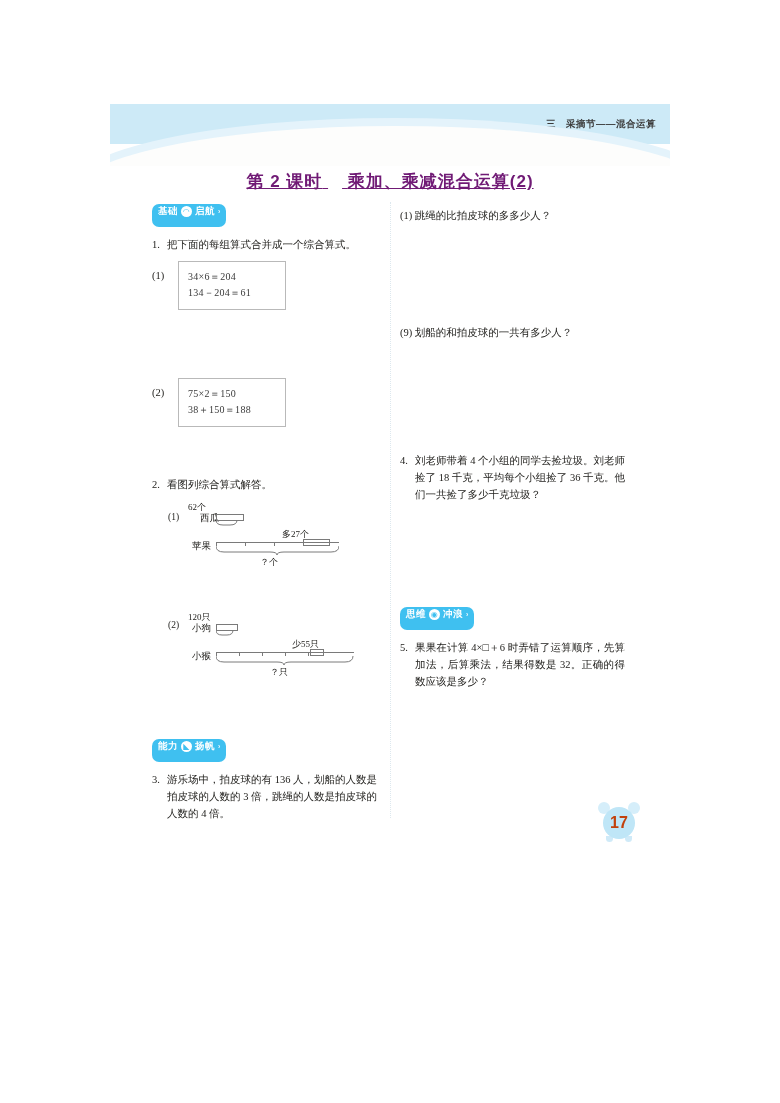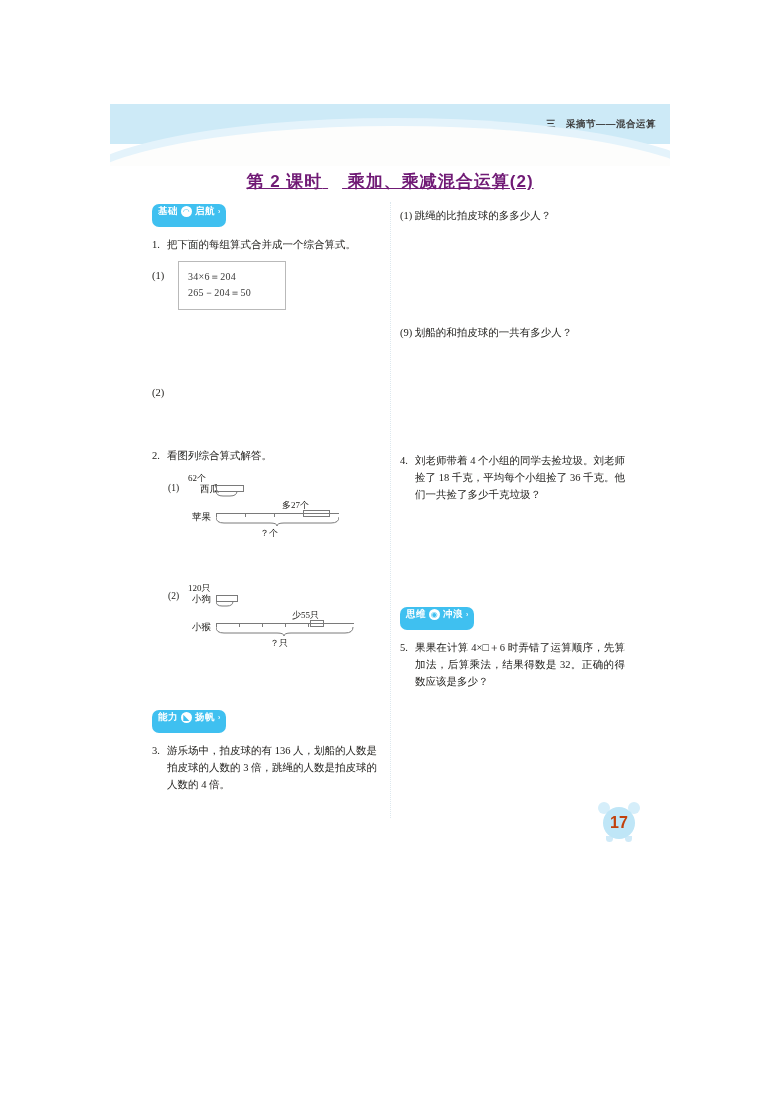--- a/index.html
+++ b/index.html
@@ -171,28 +171,32 @@
 
     <div class="q">
       <span class="q-num">1.</span>
       <span class="q-body">把下面的每组算式合并成一个综合算式。</span>
     </div>
 
     <div class="eq-row">
       <span class="eq-tag">(1)</span>
       <div class="eq-box">
         <div>34×6＝204</div>
-        <div>265－204＝50</div>
+        <div>134－204＝61</div>
       </div>
     </div>
 
     <div class="spacer-60"></div>
 
     <div class="eq-row">
       <span class="eq-tag">(2)</span>
+      <div class="eq-box">
+        <div>75×2＝150</div>
+        <div>38＋150＝188</div>
+      </div>
     </div>
 
     <div class="spacer-40"></div>
 
     <div class="q">
       <span class="q-num">2.</span>
       <span class="q-body">看图列综合算式解答。</span>
     </div>
 
     

